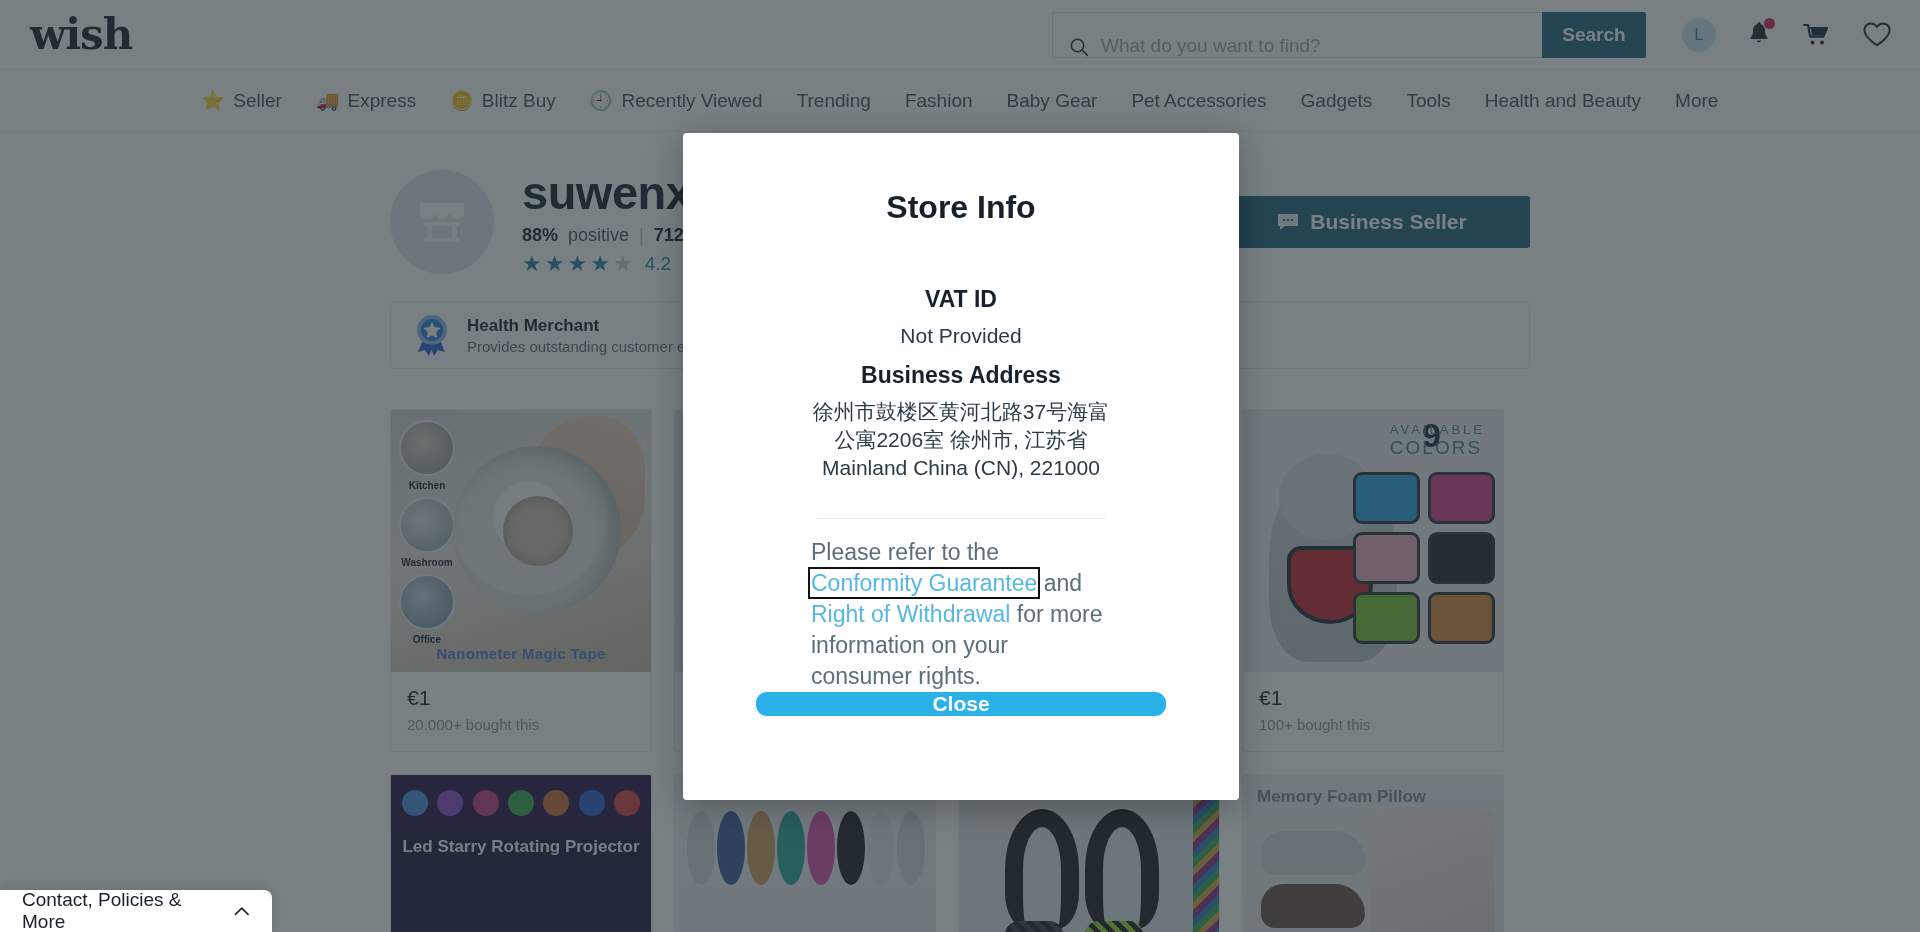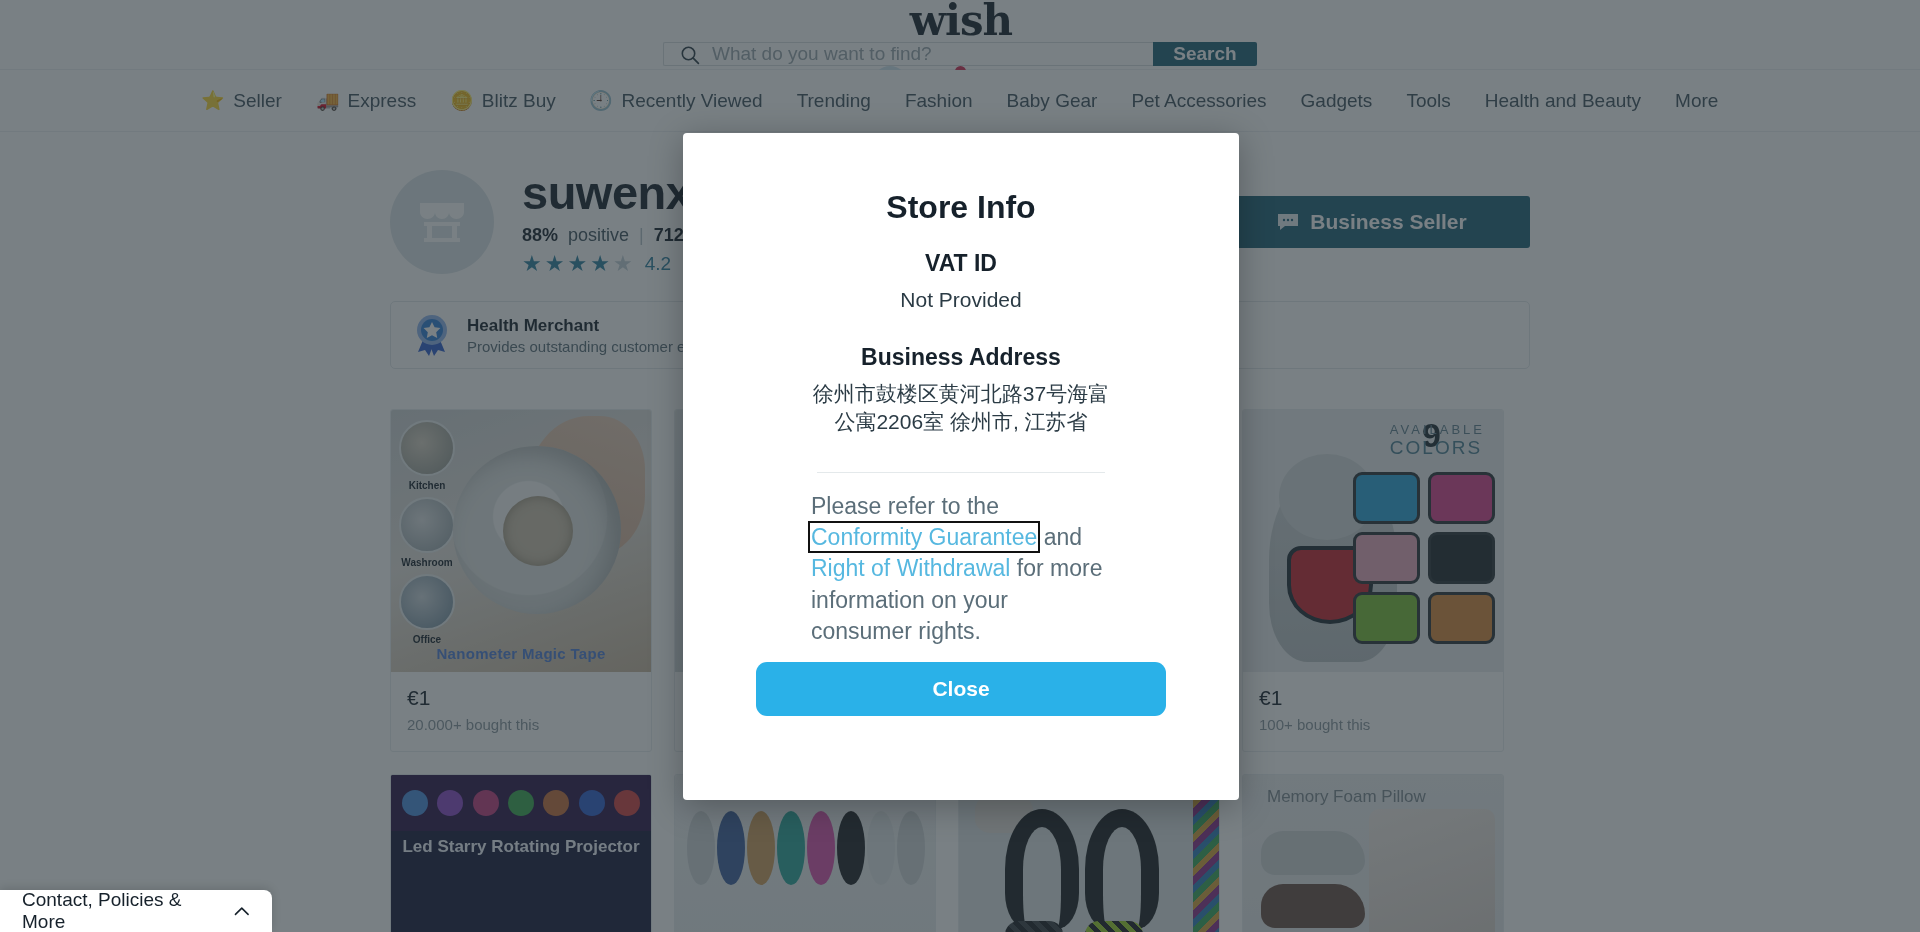--- a/index.html
+++ b/index.html
@@ -22,21 +22,20 @@
   }
 
   
   .header {
     position: relative; z-index: 1;
     height: 70px;
     display: flex; align-items: center;
     padding: 0 28px;
     background: #fff;
     border-bottom: 1px solid #eceff1;
-    flex-direction: column;
   }
   .logo {
     font-family: "DejaVu Serif", serif;
     font-size: 42px; font-weight: 700;
     color: #16212b; letter-spacing: -1px;
     line-height: 1; position: relative; padding-left: 2px;
   }
   .header-spacer { flex: 1; }
 
   .searchwrap {
@@ -242,22 +241,22 @@
   .leash-m {
     position: absolute; right: 28px;
     color: #f2ef2b; font-size: 21px; font-weight: 700;
     transform: rotate(-6deg); text-shadow: 1px 1px 0 #2a2a18;
   }
   .leash-strip { position: absolute; right: 0; top: 0; bottom: 0; width: 26px;
     background: repeating-linear-gradient(135deg,#8d2f8c 0 6px,#2f7fbd 6px 12px,#39a85a 12px 18px,#d8a23c 18px 24px); }
 
   .art-pillow { background: linear-gradient(180deg,#eceeef,#dfe3e5); }
   .pillow-hdr {
-    position: absolute; top: 12px; left: 24px;
-    font-size: 17px; font-weight: 400; color: #7d8a91;
+    position: absolute; top: 12px; left: 14px;
+    font-size: 17px; font-weight: 700; color: #7d8a91;
   }
   .pstack { position: absolute; left: 18px; top: 56px; }
   .pill { width: 104px; height: 44px; border-radius: 22px 30px 14px 14px; margin-bottom: 9px; }
   .sleeper {
     position: absolute; right: 8px; top: 34px; width: 126px; height: 150px;
     background: linear-gradient(160deg,#f3ece7,#d9cfc8); border-radius: 10px;
   }
 
   
   .policies {
@@ -275,21 +274,21 @@
     position: fixed; z-index: 1000;
     left: 683px; top: 133px;
     width: 556px; height: 667px;
     background: #fff; border-radius: 4px;
     box-shadow: 0 6px 34px rgba(0,0,0,.28);
     padding: 56px 52px 0;
     display: flex; flex-direction: column; align-items: center;
   }
   .modal-title {
     font-size: 32px; font-weight: 700; color: #16212b;
-    margin-bottom: 24px;
+    margin-bottom: 60px;
   }
   .field-label {
     font-size: 23px; font-weight: 700; color: #16212b;
     margin-bottom: 9px; text-align: center;
   }
   .field-value {
     font-size: 21px; color: #2b3b45; text-align: center; line-height: 1.34;
   }
   .gap-30 { height: 30px; }
   .hr {
@@ -600,20 +599,21 @@
   <div class="modal-title">Store Info</div>
 
   <div class="field-label">VAT ID</div>
   <div class="field-value">Not Provided</div>
 
   <div class="gap-30"></div>
 
   <div class="field-label">Business Address</div>
   <div class="field-value">徐州市鼓楼区黄河北路37号海富</div>
   <div class="field-value">公寓2206室 徐州市, 江苏省</div>
+  <div class="field-value">Mainland China (CN), 221000</div>
 
   <div class="hr"></div>
 
   <div class="rights">
     <span>Please refer to the</span>
     <span class="link focused">Conformity Guarantee</span><span> and</span>
     <span class="link">Right of Withdrawal</span><span> for more information on your consumer rights.</span>
   </div>
 
   <button class="close-btn">Close</button>

